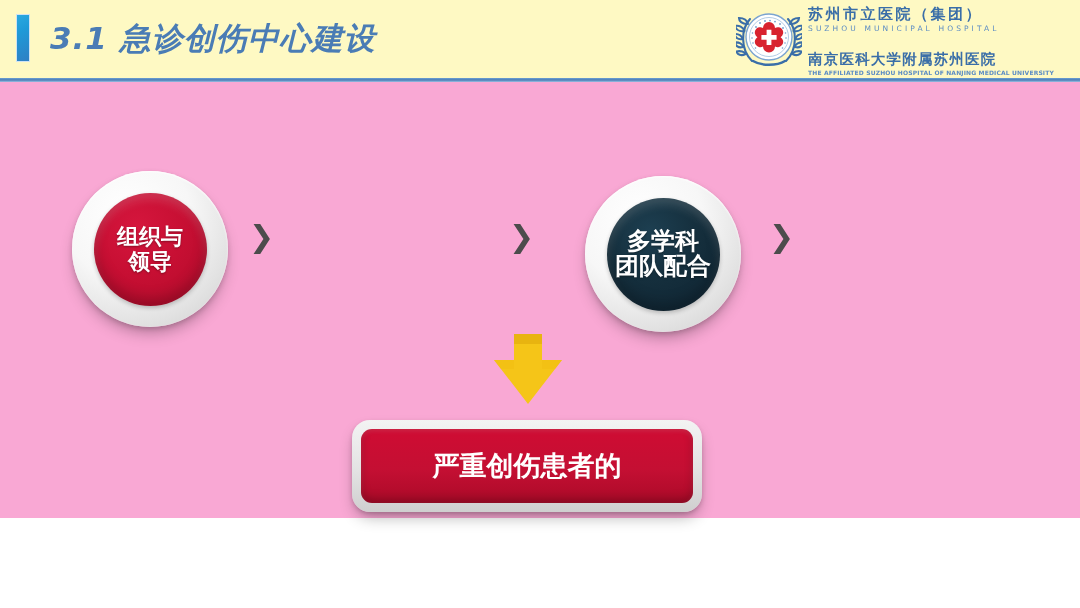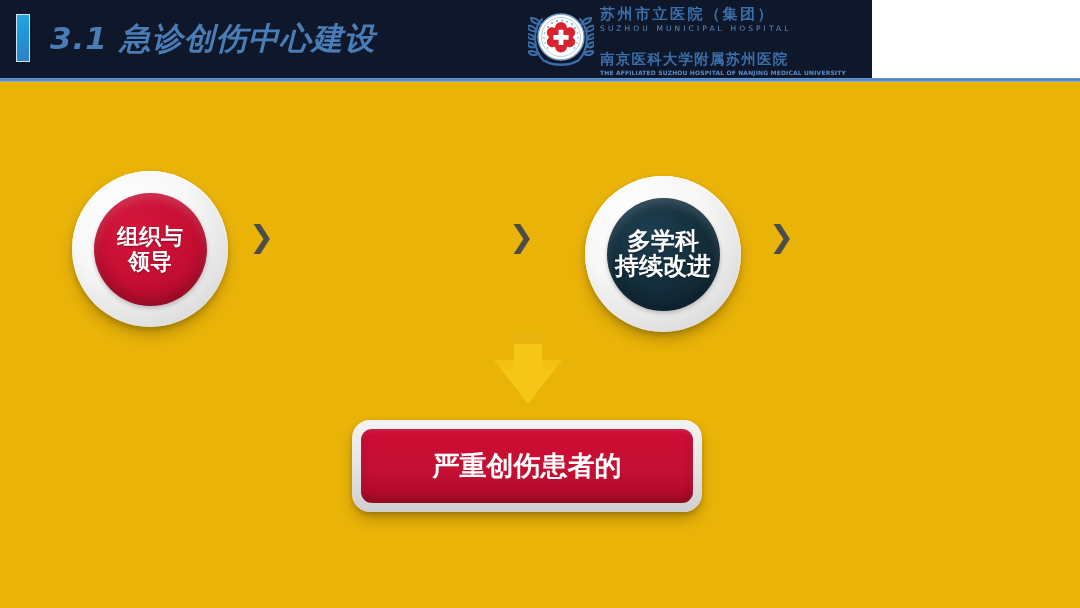--- a/index.html
+++ b/index.html
@@ -12,23 +12,23 @@
     background: #ffffff;
     font-family: "DejaVu Sans", "Liberation Sans", sans-serif;
     overflow: hidden;
     position: relative;
   }
 
   
   .header {
     position: absolute;
     left: 0; top: 0;
-    width: 872px;
+    width: 1080px;
     height: 82px;
-    background: #0f172a;
+    background: #fef9c3;
   }
   .title-bar-accent {
     position: absolute;
     left: 16px;
     top: 14px;
     width: 14px;
     height: 48px;
     background: linear-gradient(150deg, #2aa9e0 0%, #1f9ad8 35%, #2f7fc4 100%);
     border: 1px solid #cfe3f2;
     box-sizing: border-box;
@@ -110,22 +110,22 @@
     letter-spacing: 0.15px;
     line-height: 8px;
     white-space: nowrap;
   }
 
   
   .slide-body {
     position: absolute;
     left: 0; top: 82px;
     width: 1080px;
-    height: 526px;
-    background: #eab308;
+    height: 436px;
+    background: #f9a8d4;
   }
 
   
   .node {
     position: absolute;
     width: 156px;
     height: 156px;
     border-radius: 50%;
     background: radial-gradient(circle at 35% 28%, #ffffff 0%, #f7f7f7 42%, #e2e2e2 72%, #d2d2d2 92%, #c4c4c4 100%);
     box-shadow: 0 9px 16px -4px rgba(0,0,0,0.30),
@@ -308,21 +308,21 @@
     </div>
   </div>
 
   <div class="chevron chev-1">❯</div>
 
 
   <div class="chevron chev-2">❯</div>
 
   <div class="node node-3">
     <div class="node-inner">
-      <div class="node-label"><span>多学科</span><br><span>持续改进</span></div>
+      <div class="node-label"><span>多学科</span><br><span>团队配合</span></div>
     </div>
   </div>
 
   <div class="chevron chev-3">❯</div>
 
 
   <div class="down-arrow">
     <svg width="72" height="78" viewBox="0 0 72 78" xmlns="http://www.w3.org/2000/svg">
       <path d="M22 0 H50 V26 H70 L36 70 L2 26 H22 Z" fill="#f5c518"></path>
       <path d="M22 0 H50 V10 H22 Z" fill="#e8b410"></path>

